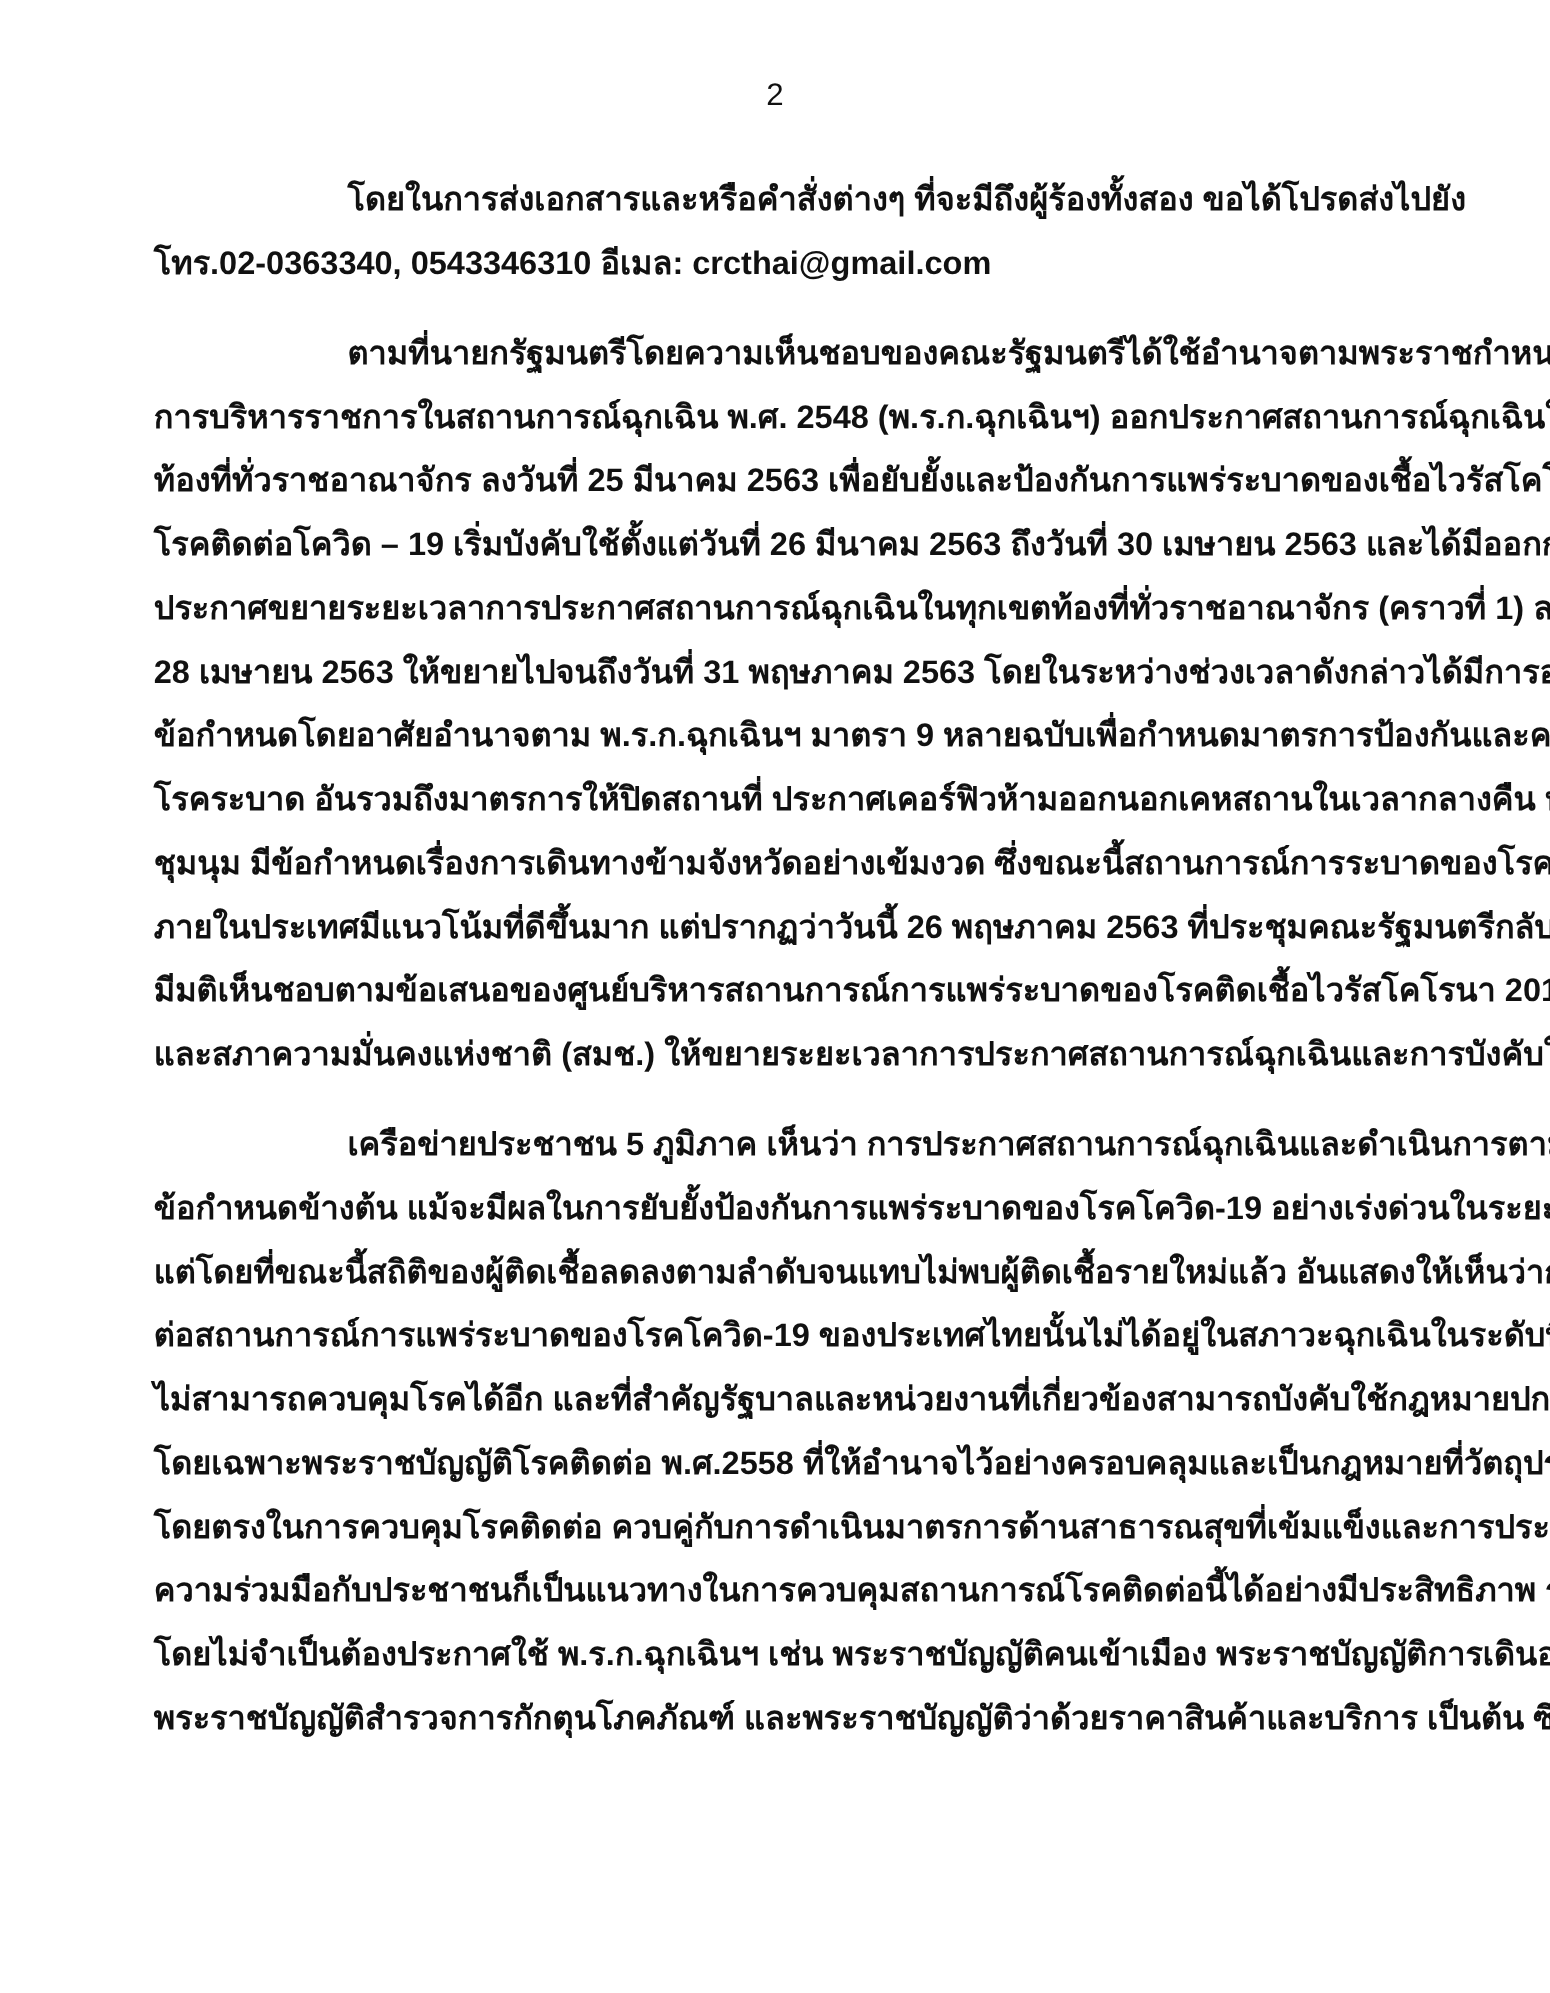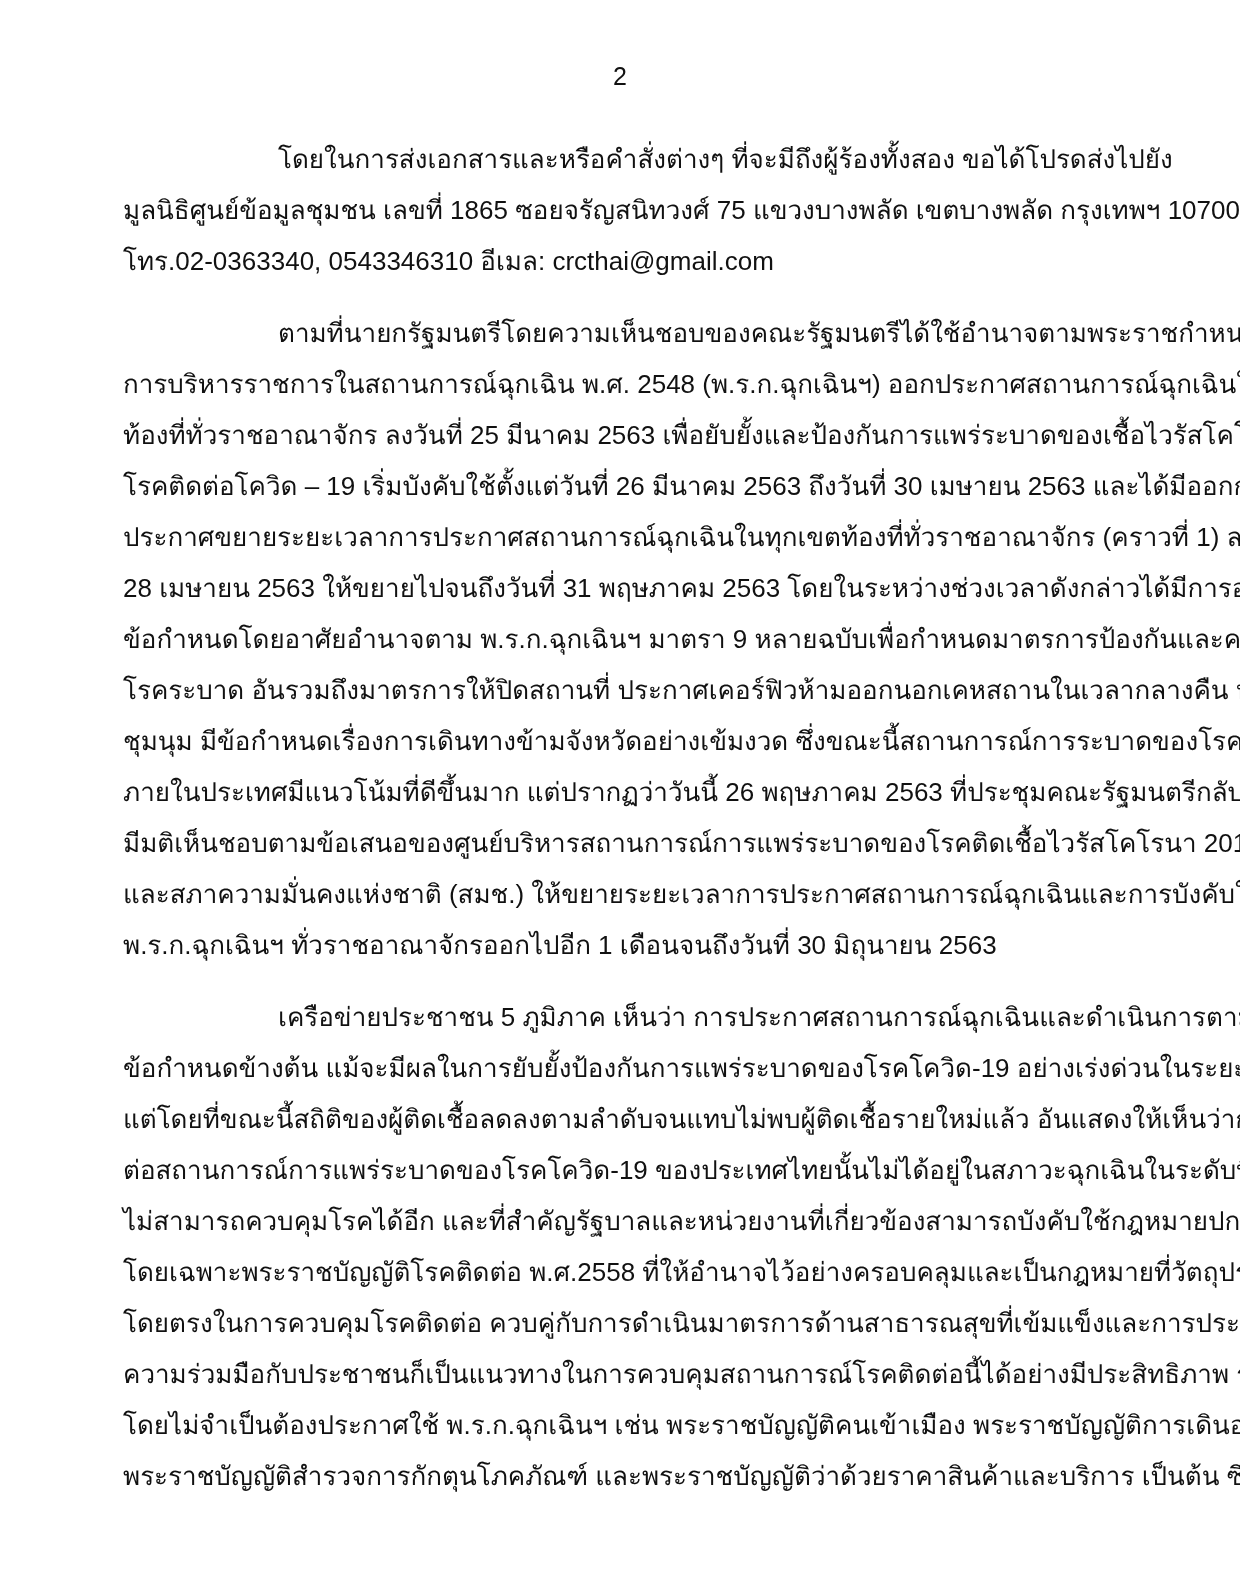--- a/index.html
+++ b/index.html
@@ -28,54 +28,53 @@
   }
   .paragraph {
     margin: 0 0 21px 0;
   }
   .line {
     height: 51px;
     line-height: 51px;
     font-size: 26px;
     white-space: nowrap;
     overflow: visible;
+    font-weight: bold;
   }
   .line.justify {
     text-align: justify;
     text-align-last: justify;
   }
   .line.indent {
     padding-left: 155px;
   }
 </style>
 </head>
 <body>
 
 <div class="page" style="color: rgb(17, 17, 17);">
   <div class="page-number">2</div>
   <div class="content">
       <div class="paragraph">
         <div class="line justify indent">โดยในการส่งเอกสารและหรือคำสั่งต่างๆ ที่จะมีถึงผู้ร้องทั้งสอง ขอได้โปรดส่งไปยัง</div>
-        <div class="line justify">มูลนิธิศูนย์ข้อมูลชุมชน เลขที่ 1865 ซอยจรัญสนิทวงศ์ 75 แขวงบางพลัด เขตบางพลัด กรุงเทพฯ 10700</div>
         <div class="line">โทร.02-0363340, 0543346310 อีเมล: crcthai@gmail.com</div>
       </div>
       <div class="paragraph">
         <div class="line justify indent">ตามที่นายกรัฐมนตรีโดยความเห็นชอบของคณะรัฐมนตรีได้ใช้อำนาจตามพระราชกำหนด</div>
         <div class="line justify">การบริหารราชการในสถานการณ์ฉุกเฉิน พ.ศ. 2548 (พ.ร.ก.ฉุกเฉินฯ) ออกประกาศสถานการณ์ฉุกเฉินในทุกเขต</div>
         <div class="line justify">ท้องที่ทั่วราชอาณาจักร ลงวันที่ 25 มีนาคม 2563 เพื่อยับยั้งและป้องกันการแพร่ระบาดของเชื้อไวรัสโคโรนาหรือ</div>
         <div class="line justify">โรคติดต่อโควิด – 19 เริ่มบังคับใช้ตั้งแต่วันที่ 26 มีนาคม 2563 ถึงวันที่ 30 เมษายน 2563 และได้มีออกการ</div>
         <div class="line justify">ประกาศขยายระยะเวลาการประกาศสถานการณ์ฉุกเฉินในทุกเขตท้องที่ทั่วราชอาณาจักร (คราวที่ 1) ลงวันที่</div>
         <div class="line justify">28 เมษายน 2563 ให้ขยายไปจนถึงวันที่ 31 พฤษภาคม 2563 โดยในระหว่างช่วงเวลาดังกล่าวได้มีการออก</div>
         <div class="line justify">ข้อกำหนดโดยอาศัยอำนาจตาม พ.ร.ก.ฉุกเฉินฯ มาตรา 9 หลายฉบับเพื่อกำหนดมาตรการป้องกันและควบคุม</div>
         <div class="line justify">โรคระบาด อันรวมถึงมาตรการให้ปิดสถานที่ ประกาศเคอร์ฟิวห้ามออกนอกเคหสถานในเวลากลางคืน ห้ามการ</div>
         <div class="line justify">ชุมนุม มีข้อกำหนดเรื่องการเดินทางข้ามจังหวัดอย่างเข้มงวด ซึ่งขณะนี้สถานการณ์การระบาดของโรคโควิด-19</div>
         <div class="line justify">ภายในประเทศมีแนวโน้มที่ดีขึ้นมาก แต่ปรากฏว่าวันนี้ 26 พฤษภาคม 2563 ที่ประชุมคณะรัฐมนตรีกลับยังคง</div>
         <div class="line justify">มีมติเห็นชอบตามข้อเสนอของศูนย์บริหารสถานการณ์การแพร่ระบาดของโรคติดเชื้อไวรัสโคโรนา 2019 (ศบค.)</div>
         <div class="line justify">และสภาความมั่นคงแห่งชาติ (สมช.) ให้ขยายระยะเวลาการประกาศสถานการณ์ฉุกเฉินและการบังคับใช้</div>
-        <div class="line">พ.ร.ก.ฉุกเฉินฯ ทั่วราชอาณาจักรออกไปอีก 1 เดือนจนถึงวันที่ 30 มิถุนายน 2563</div>
       </div>
       <div class="paragraph">
         <div class="line justify indent">เครือข่ายประชาชน 5 ภูมิภาค เห็นว่า การประกาศสถานการณ์ฉุกเฉินและดำเนินการตาม</div>
         <div class="line justify">ข้อกำหนดข้างต้น แม้จะมีผลในการยับยั้งป้องกันการแพร่ระบาดของโรคโควิด-19 อย่างเร่งด่วนในระยะแรก</div>
         <div class="line justify">แต่โดยที่ขณะนี้สถิติของผู้ติดเชื้อลดลงตามลำดับจนแทบไม่พบผู้ติดเชื้อรายใหม่แล้ว อันแสดงให้เห็นว่าการรับมือ</div>
         <div class="line justify">ต่อสถานการณ์การแพร่ระบาดของโรคโควิด-19 ของประเทศไทยนั้นไม่ได้อยู่ในสภาวะฉุกเฉินในระดับที่จะ</div>
         <div class="line justify">ไม่สามารถควบคุมโรคได้อีก และที่สำคัญรัฐบาลและหน่วยงานที่เกี่ยวข้องสามารถบังคับใช้กฎหมายปกติที่มีอยู่</div>
         <div class="line justify">โดยเฉพาะพระราชบัญญัติโรคติดต่อ พ.ศ.2558 ที่ให้อำนาจไว้อย่างครอบคลุมและเป็นกฎหมายที่วัตถุประสงค์</div>
         <div class="line justify">โดยตรงในการควบคุมโรคติดต่อ ควบคู่กับการดำเนินมาตรการด้านสาธารณสุขที่เข้มแข็งและการประสาน</div>
         <div class="line justify">ความร่วมมือกับประชาชนก็เป็นแนวทางในการควบคุมสถานการณ์โรคติดต่อนี้ได้อย่างมีประสิทธิภาพ รวมถึงยังมี</div>

